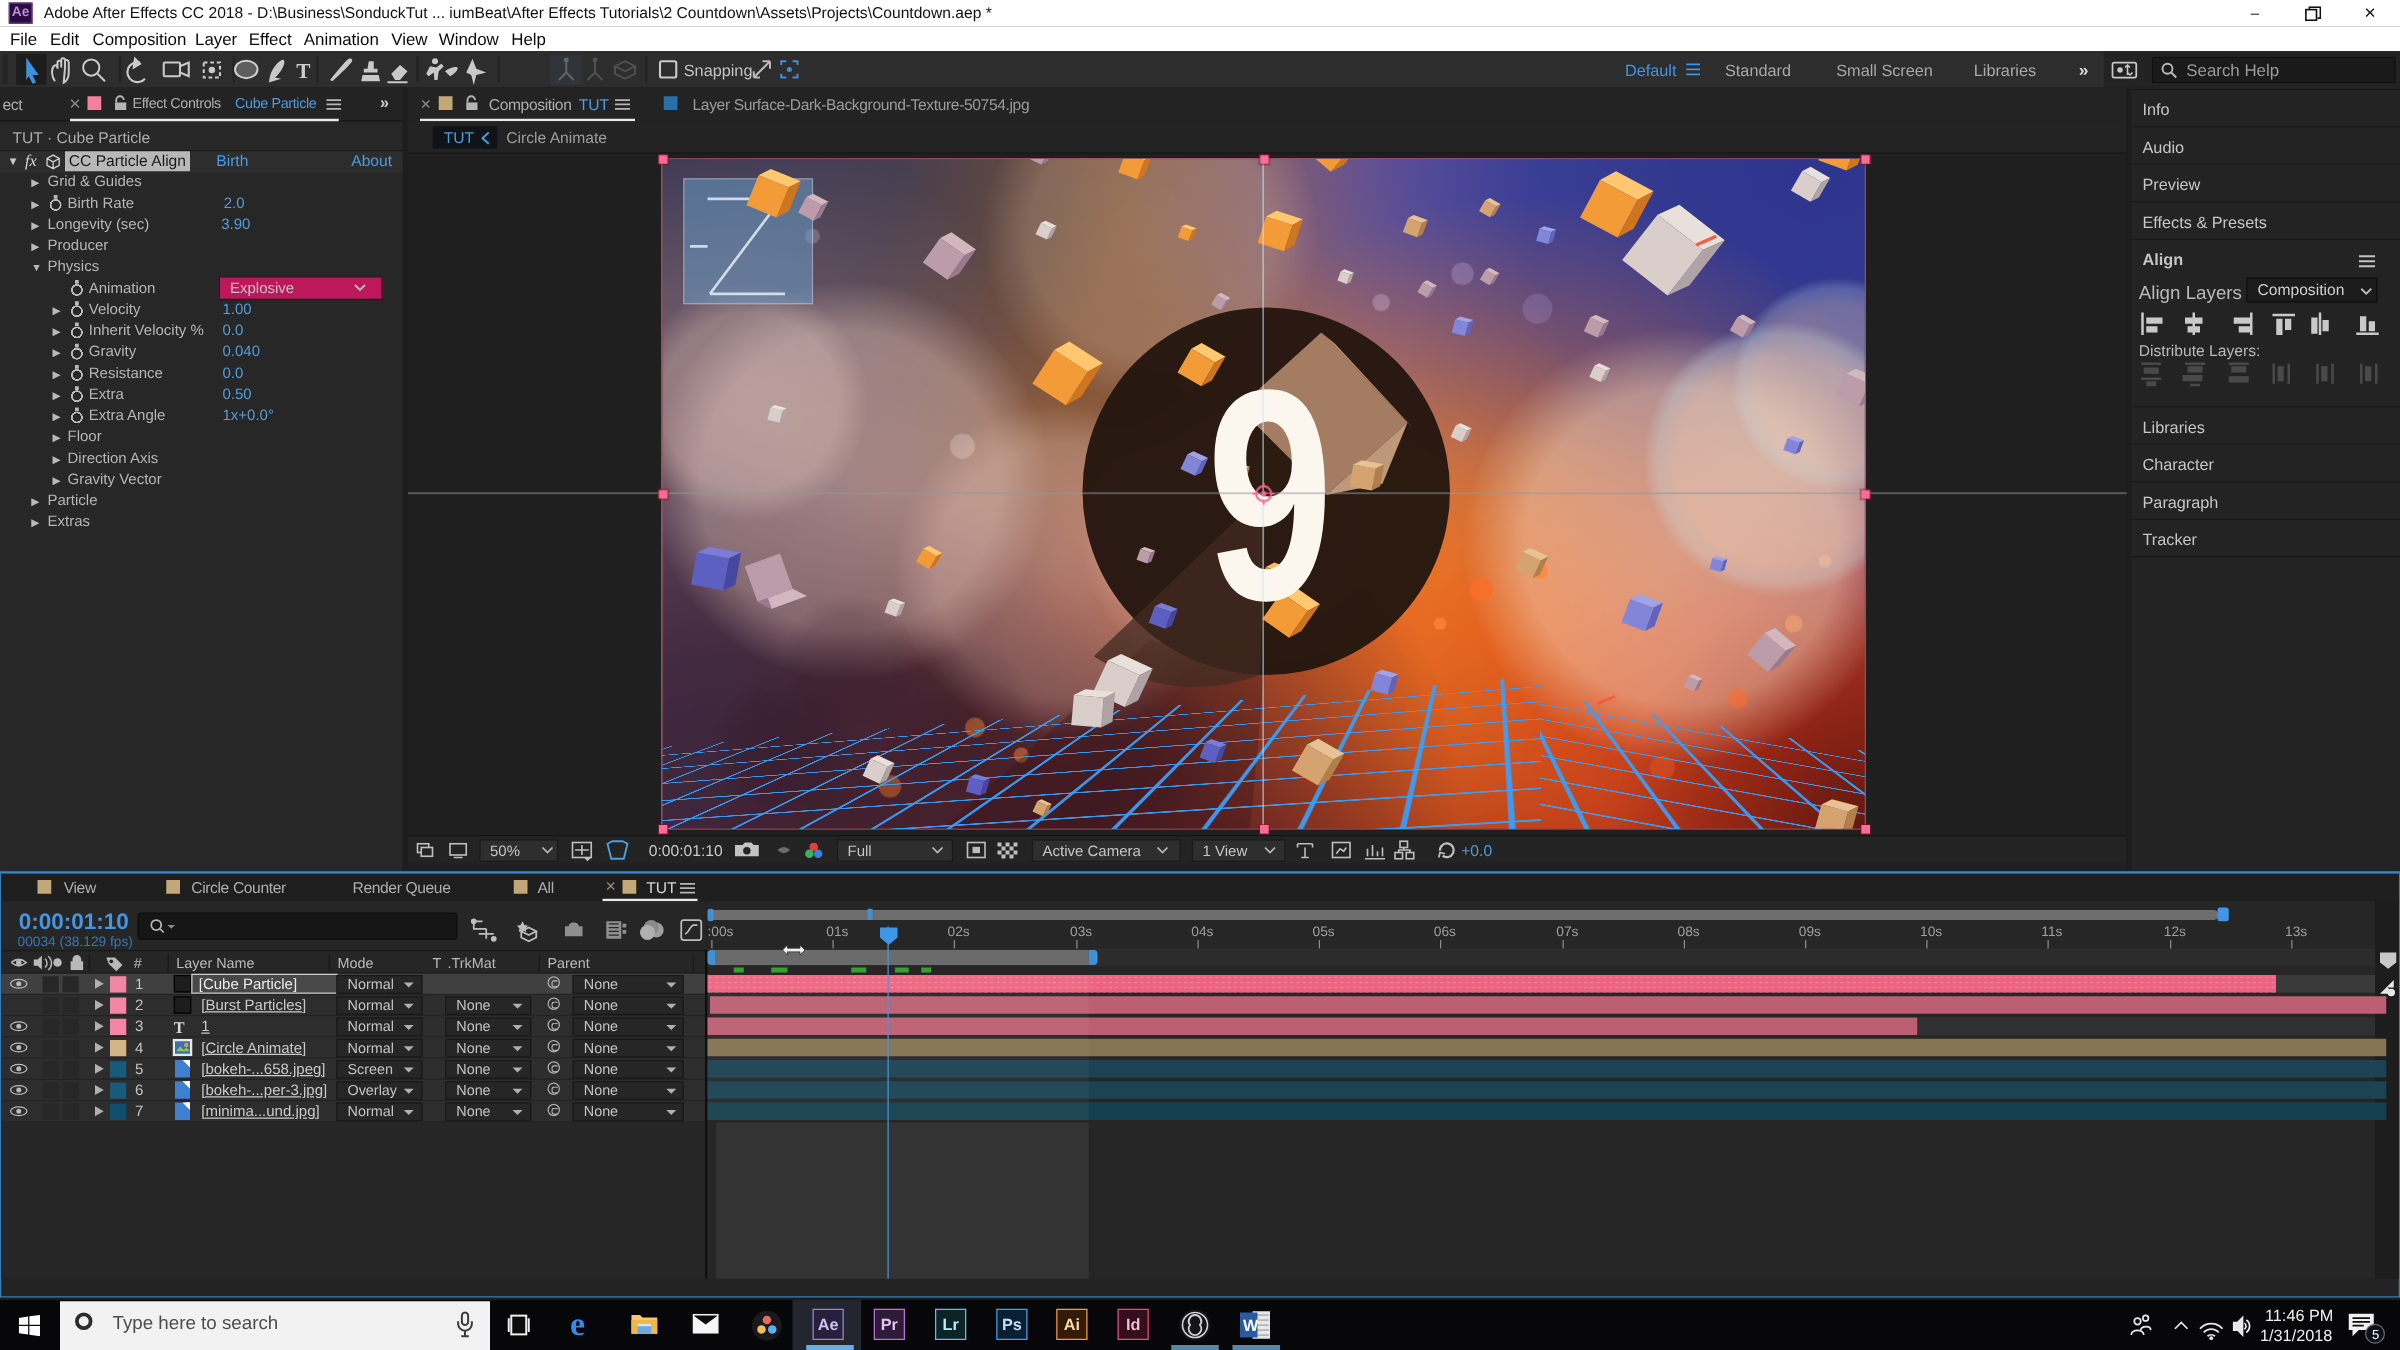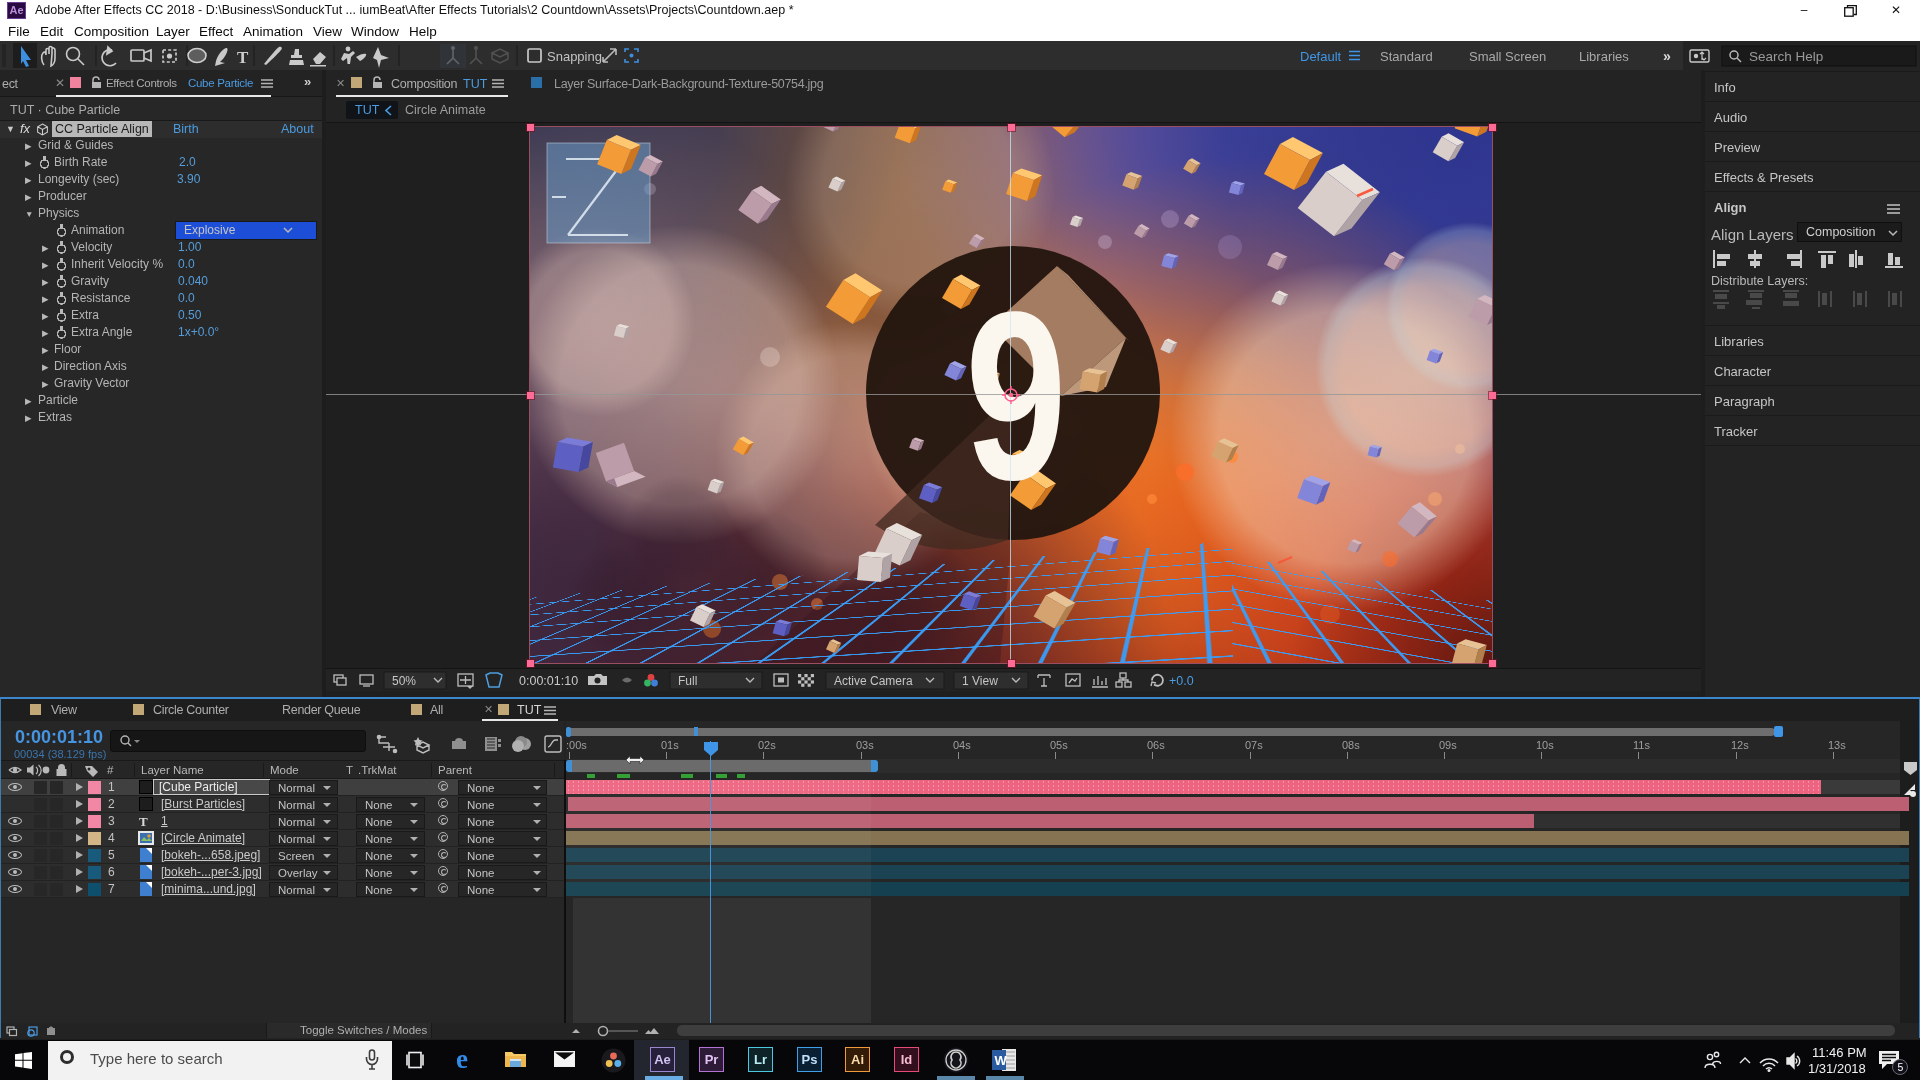--- a/index.html
+++ b/index.html
@@ -198,21 +198,21 @@
           <path d="M0 1 h12 M0 4.5 h12 M0 8 h12" stroke="#b5b5b5" stroke-width="1.4"></path>
         </svg>
       <div class="abs" style="left:56px;top:25px;width:215px;height:2px;background:#e8e8e8;"></div>
       <span class="abs" style="left:304px;top:4px;color:#cdcdcd;font-size:13px;font-weight:bold;">»</span>
     </div>
     <div class="abs" style="left:10px;top:33px;font-size:12.5px;color:#ababab;">TUT · Cube Particle</div>
     <div class="abs" style="left:0;top:50px;width:322px;height:1px;background:#191919;"></div>
 
     <div class="abs" style="left:0;top:51px;width:322px;height:17px;background:#2d2d2d;">
       <span class="abs" style="left:6px;top:3px;color:#c9c9c9;font-size:9px;">▼</span>
-      <span class="abs" style="left:20px;top:0px;color:#d9d9d9;font-size:13px;font-style:italic;font-family:Liberation Sans, sans-serif;">fx</span>
+      <span class="abs" style="left:20px;top:0px;color:#d9d9d9;font-size:13px;font-style:italic;font-family:Liberation Serif, serif;">fx</span>
       <svg class="abs" style="left:36px;top:2px" width="13" height="13" viewBox="0 0 24 24">
           <path d="M12 2 L21 7 V17 L12 22 L3 17 V7 Z M3 7 L12 12 L21 7 M12 12 V22" fill="none" stroke="#cdcdcd" stroke-width="2"></path>
         </svg>
       <span class="abs" style="left:52px;top:0px;background:#b8b8b8;color:#1c1c1c;font-size:12.5px;padding:0 3px;height:16px;line-height:16px;">CC Particle Align</span>
       <span class="abs blue" style="left:173px;top:1px;font-size:12.5px;">Birth</span>
       <span class="abs blue" style="left:281px;top:1px;font-size:12.5px;">About</span>
     </div>
     <div id="lp-rows">
       <div class="prow" style="top:68px;">
           <s1 style="left:25px;">▶</s1>
@@ -233,21 +233,21 @@
           <s1 style="left:25px;">▶</s1>
           <lb style="left:38px;">Producer</lb>
         </div>
       <div class="prow" style="top:136px;">
           <s1 style="left:25px;">▼</s1>
           <lb style="left:38px;">Physics</lb>
         </div>
       <div class="prow" style="top:153px;">
           <sw style="left:56px;"></sw>
           <lb style="left:71px;">Animation</lb>
-        <span class="abs" style="left:175px;top:-2px;width:142px;height:17px;background:#1d4ed8;border:1px solid #191919;color:#c5c5c5;font-size:12px;padding:1px 0 16px 8px;">Explosive</span>
+        <span class="abs" style="left:175px;top:-2px;width:131px;height:17px;background:#be185d;border:1px solid #191919;color:#c5c5c5;font-size:12px;padding:1px 0 16px 8px;">Explosive</span>
         <svg class="abs" style="left:283px;top:4px;" width="10" height="7">
             <path d="M1 1 l4 4 l4 -4" stroke="#b9b9b9" stroke-width="1.5" fill="none"></path>
           </svg>
         </div>
       <div class="prow" style="top:170px;">
           <s1 style="left:42px;">▶</s1>
           <sw style="left:56px;"></sw>
           <lb style="left:71px;">Velocity</lb>
           <vl style="left:178px;">1.00</vl>
         </div>
@@ -1135,41 +1135,20 @@
 
       <svg class="abs" style="left:1337px;top:40px" width="15" height="15">
           <path d="M1 1 h13 v8 l-6.5 5 l-6.5 -5 Z" fill="#c9c9c9"></path>
         </svg>
       <svg class="abs" style="left:1336px;top:62px" width="16" height="15" viewBox="0 0 16 15">
           <path d="M2 12 L13 1 L13 7 L8 7 L13 12 Z" fill="#e8e8e8"></path>
           <circle cx="11" cy="11" r="3" fill="#e8e8e8"></circle>
         </svg>
     </div>
 
-    <div class="abs" style="left:0;top:324px;width:1918px;height:16px;background:#232323;">
-      <svg class="abs" style="left:4px;top:2px" width="60" height="13" viewBox="0 0 60 13">
-        <g stroke="#b0b0b0" stroke-width="1.2" fill="none">
-          <rect x="2" y="2" width="7" height="6"></rect>
-            <rect x="4.5" y="4.5" width="7" height="6" fill="#232323"></rect>
-          <rect x="24" y="2" width="8" height="8" stroke="#4b9be0"></rect>
-            <circle cx="26" cy="8" r="3.2" stroke="#4b9be0"></circle>
-          <path d="M44 3 c0 -2 4 -2 4 0 l2 0 l0 7 l-8 0 l0 -7 Z" fill="#8f8f8f" stroke="none"></path>
-        </g>
-      </svg>
-      <span class="abs" style="left:265px;top:0;width:166px;height:15px;background:#2a2a2a;border-left:1px solid #191919;border-right:1px solid #191919;"></span>
-      <span class="abs" style="left:299px;top:1px;font-size:11.5px;color:#b0b0b0;">Toggle Switches / Modes</span>
-      <svg class="abs" style="left:566px;top:2px" width="100" height="12" viewBox="0 0 100 12">
-        <path d="M5 8 l4 -4 l4 4 Z" fill="#b0b0b0"></path>
-        <circle cx="36" cy="6" r="4.5" fill="none" stroke="#b0b0b0" stroke-width="1.6"></circle>
-        <rect x="41" y="5" width="30" height="2" fill="#555"></rect>
-        <path d="M82 9 l5 -6 l5 6 Z" fill="#b0b0b0"></path>
-          <path d="M78 9 l3.5 -4 l3.5 4 Z" fill="#b0b0b0"></path>
-      </svg>
-      <span class="abs" style="left:676px;top:2px;width:1218px;height:11px;background:#3e3e3e;border-radius:5px;"></span>
-    </div>
   </div>
 
   <div id="taskbar" class="abs">
     <svg class="abs" style="left:15px;top:12px" width="17" height="17" viewBox="0 0 17 17">
         <path d="M0 2.3 L7.5 1.2 V7.8 H0 Z M8.5 1 L17 0 V7.8 H8.5 Z M0 8.8 H7.5 V15.5 L0 14.5 Z M8.5 8.8 H17 V17 L8.5 15.8 Z" fill="#fff"></path>
       </svg>
     <div class="abs" style="left:48px;top:1px;width:344px;height:39px;background:#f2f2f2;"></div>
     <div class="abs" style="left:60px;top:10px;width:14px;height:14px;border:3.5px solid #2d2d2d;border-radius:50%;"></div>
     <span class="abs" style="left:90px;top:10px;font-size:15px;color:#4c4c4c;">Type here to search</span>
     <svg class="abs" style="left:365px;top:9px" width="14" height="22" viewBox="0 0 14 22">

